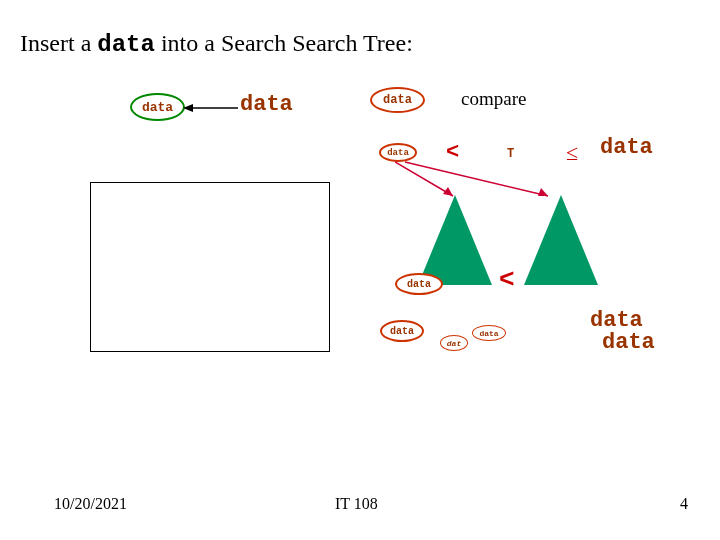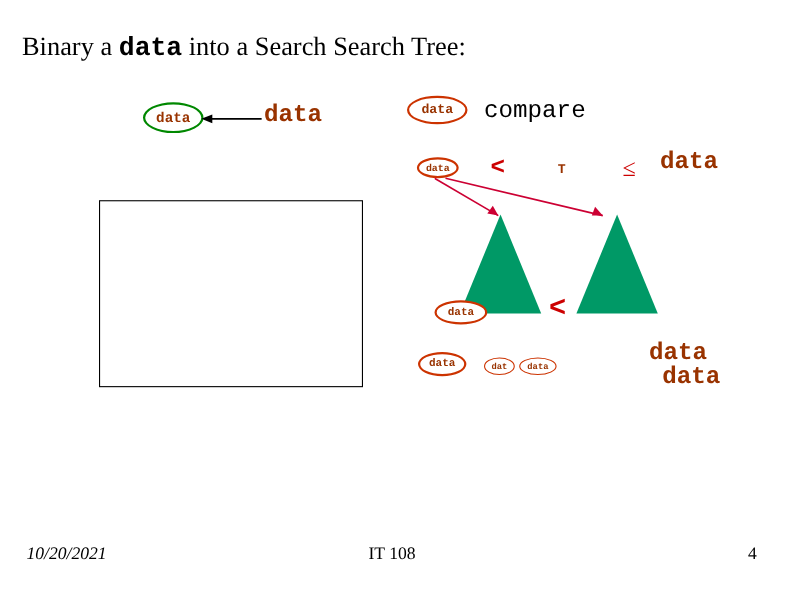--- a/index.html
+++ b/index.html
@@ -72,41 +72,41 @@
     position: absolute;
     font-family: "Times New Roman", serif;
     font-size: 16px;
     color: #000;
   }
 </style>
 </head>
 <body>
 
 <div class="title" style="left:20px; top:30px;">
-  <span>Binary a </span><span class="mono">data</span><span> into a Search Search Tree:</span>
+  <span>Insert a </span><span class="mono">data</span><span> into a Search Search Tree:</span>
 </div>
 
 <div class="ellipse ellipse-green" style="left:130px; top:93px; width:55px; height:28px; font-size:13px;">
   <span>data</span>
 </div>
 
 <svg class="arrow-left" style="left:183px; top:103px;" width="55" height="10">
   <line x1="55" y1="5" x2="8" y2="5" stroke="#000" stroke-width="1.5"></line>
   <polygon points="0,5 10,1 10,9" fill="#000"></polygon>
 </svg>
 
 <div class="label-mono" style="left:240px; top:92px; font-size:22px;">
   <span>data</span>
 </div>
 
 <div class="ellipse ellipse-red" style="left:370px; top:87px; width:55px; height:26px; font-size:12px;">
   <span>data</span>
 </div>
 
-<div class="label-serif" style="left:440px; top:88px; font-size:22px;font-family:Liberation Mono, monospace;">
+<div class="label-serif" style="left:461px; top:88px; font-size:19px;">
   <span>compare</span>
 </div>
 
 <div class="ellipse ellipse-red" style="left:379px; top:143px; width:38px; height:19px; font-size:9px;">
   <span>data</span>
 </div>
 
 <div class="label-mono" style="left:446px; top:140px; font-size:22px; color:#cc0000;">
   <span>&lt;</span>
 </div>
@@ -141,36 +141,36 @@
 </div>
 
 <div class="label-mono" style="left:499px; top:265px; font-size:26px; color:#cc0000; z-index:3;">
   <span>&lt;</span>
 </div>
 
 <div class="ellipse ellipse-red" style="left:380px; top:320px; width:44px; height:22px; font-size:10px;">
   <span>data</span>
 </div>
 
-<div class="ellipse ellipse-thin" style="left:440px; top:325px; width:28px; height:16px; font-size:8px;">
+<div class="ellipse ellipse-thin" style="left:440px; top:335px; width:28px; height:16px; font-size:8px;font-style:italic;">
   <span>dat</span>
 </div>
 
 <div class="ellipse ellipse-thin" style="left:472px; top:325px; width:34px; height:16px; font-size:8px;">
   <span>data</span>
 </div>
 
 <div class="label-mono" style="left:590px; top:308px; font-size:22px;">
   <span>data</span>
 </div>
 <div class="label-mono" style="left:602px; top:330px; font-size:22px;">
   <span>data</span>
 </div>
 
-<div class="footer-date" style="left:24px; top:495px;font-style:italic;">
+<div class="footer-date" style="left:54px; top:495px;">
   <span>10/20/2021</span>
 </div>
 <div class="footer-center" style="left:335px; top:495px;">
   <span>IT 108</span>
 </div>
 <div class="footer-page" style="left:680px; top:495px;">
   <span>4</span>
 </div>
 
 </body></html>

